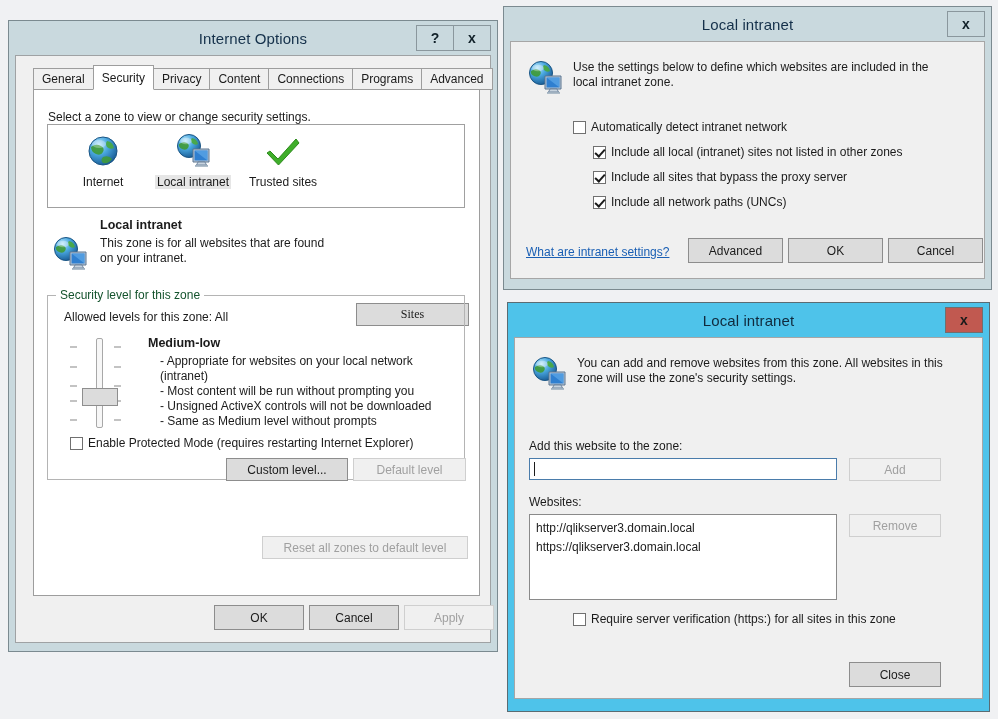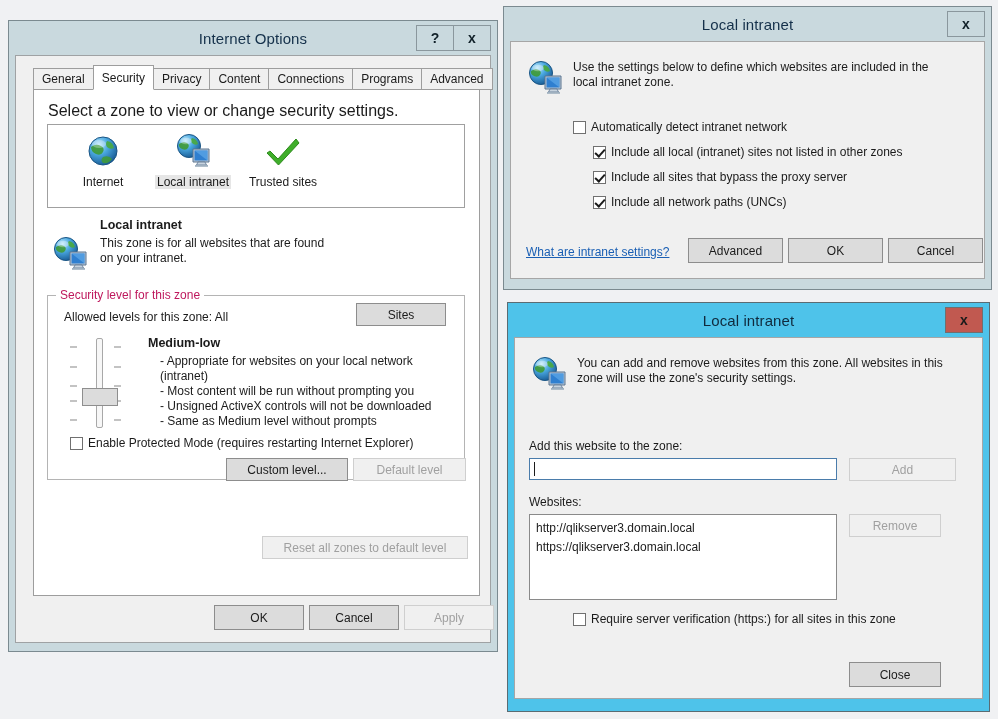--- a/index.html
+++ b/index.html
@@ -80,21 +80,21 @@
     z-index: 3;
     font-weight: normal;
   }
   .tabpanel {
     position: absolute; left: 17px; top: 33px; right: 10px; bottom: 46px;
     background: #ffffff;
     border: 1px solid #9d9d9d;
     z-index: 2;
   }
 
-  .panel-label { font-size: 16px; color: #1b1b1b; }
+  .panel-label { font-size: 12px; color: #1b1b1b; margin-top: 8px; }
 
   
   .zonebox {
     position: absolute; left: 13px; top: 34px; width: 418px; height: 84px;
     border: 1px solid #a0a0a0; background: #ffffff;
   }
   .zones { display: flex; padding: 6px 10px 0 10px; }
   .zone {
     width: 90px; text-align: center;
     display: flex; flex-direction: column; align-items: center;
@@ -110,21 +110,21 @@
   .zd-title { position: absolute; left: 50px; top: 0; font-weight: bold; font-size: 12.5px; }
   .zd-desc { position: absolute; left: 50px; top: 18px; width: 240px; font-size: 12px; line-height: 15px; }
 
   
   .groupbox {
     position: absolute; left: 13px; top: 205px; width: 418px; height: 185px;
     border: 1px solid #b4b4b4;
   }
   .groupbox .legend {
     position: absolute; left: 8px; top: -8px; background: #ffffff; padding: 0 4px;
-    font-size: 12px; color: #be185d;
+    font-size: 12px; color: #14532d;
   }
 
   
   .slider { position: absolute; left: 22px; top: 42px; width: 58px; height: 90px; }
   .slider .track {
     position: absolute; left: 26px; top: 0; width: 7px; height: 90px;
     background: #f7f7f7; border: 1px solid #a8a8a8; border-radius: 2px;
   }
   .slider .tick {
     position: absolute; width: 7px; height: 2px; background: #c3c3c3;
@@ -291,21 +291,21 @@
               <path d="M21.5 19.5 h13 v10 h-13z" fill="#2f7fd0"></path>
               <path d="M21.5 19.5 h13 v10 z" fill="#5ea8e8" opacity=".7"></path>
               <path d="M25 31 h7 l1.5 3 h-10z" fill="#c7d3de" stroke="#5a7490" stroke-width=".8"></path>
               <rect x="22" y="34" width="13" height="1.8" fill="#9fb0bf"></rect>
             </svg>
           </span>
           <div class="zd-title">Local intranet</div>
           <div class="zd-desc">This zone is for all websites that are found on your intranet.</div>
         </div>
 
-        <div class="btn flat" style="position:absolute;left:322px;top:213px;width:90px;height:23px;">Sites</div>
+        <div class="btn flat" style="position:absolute;left:322px;top:213px;width:113px;height:23px;font-family:Liberation Serif, serif;">Sites</div>
 
         <div class="groupbox">
           <span class="legend">Security level for this zone</span>
 
           <div style="position:absolute;left:16px;top:14px;font-size:12px;">Allowed levels for this zone: All</div>
 
           <div class="slider">
             <div class="track"></div>
             <div class="tick" style="left:0px;  top:8px;"></div>
             <div class="tick" style="left:0px;  top:28px;"></div>
@@ -423,21 +423,21 @@
 
       <div class="hint" style="position:absolute;left:62px;top:18px;width:375px;">You can add and remove websites from this zone. All websites in this zone will use the zone's security settings.</div>
 
       <div style="position:absolute;left:14px;top:101px;font-size:12px;">Add this website to the zone:</div>
 
       <div class="textinput" style="position:absolute;left:14px;top:120px;width:308px;">
         <span placeholder=""></span>
           <span class="caret"></span>
       </div>
 
-      <div class="btn flat disabled" style="position:absolute;left:334px;top:120px;width:107px;height:23px;">Add</div>
+      <div class="btn flat disabled" style="position:absolute;left:334px;top:120px;width:92px;height:23px;">Add</div>
 
       <div style="position:absolute;left:14px;top:157px;font-size:12px;">Websites:</div>
 
       <div class="listbox" style="position:absolute;left:14px;top:176px;width:308px;height:86px;">
         <div class="li">http://qlikserver3.domain.local</div>
         <div class="li">https://qlikserver3.domain.local</div>
       </div>
 
       <div class="btn flat disabled" style="position:absolute;left:334px;top:176px;width:92px;height:23px;">Remove</div>
 

